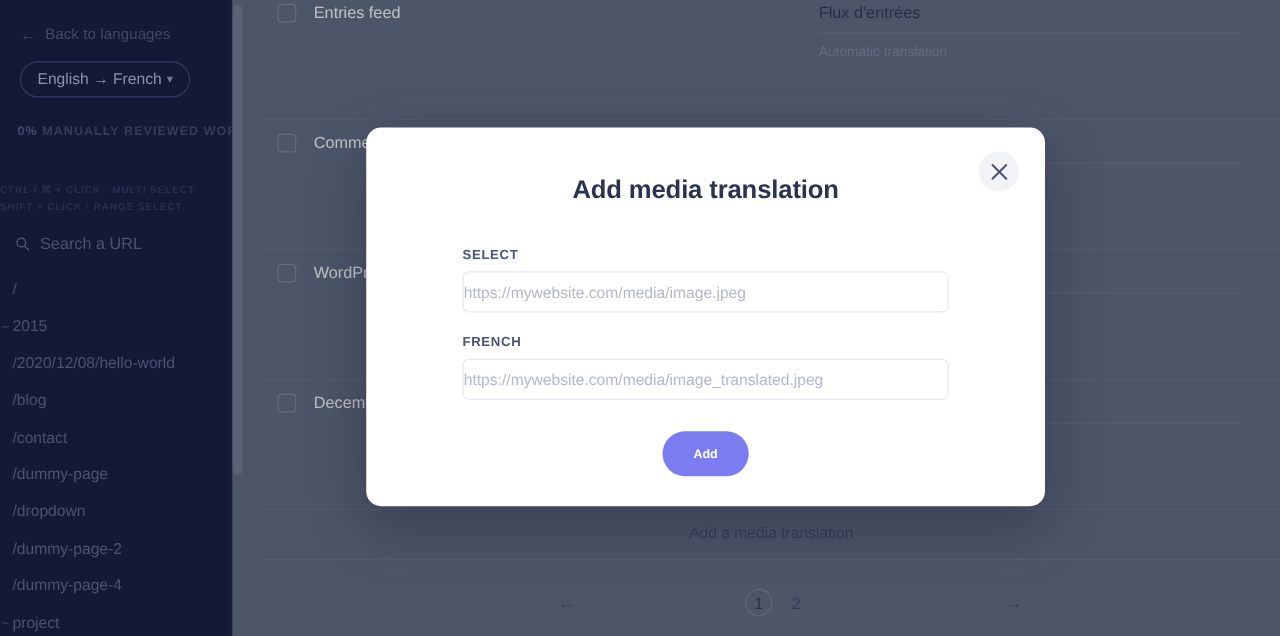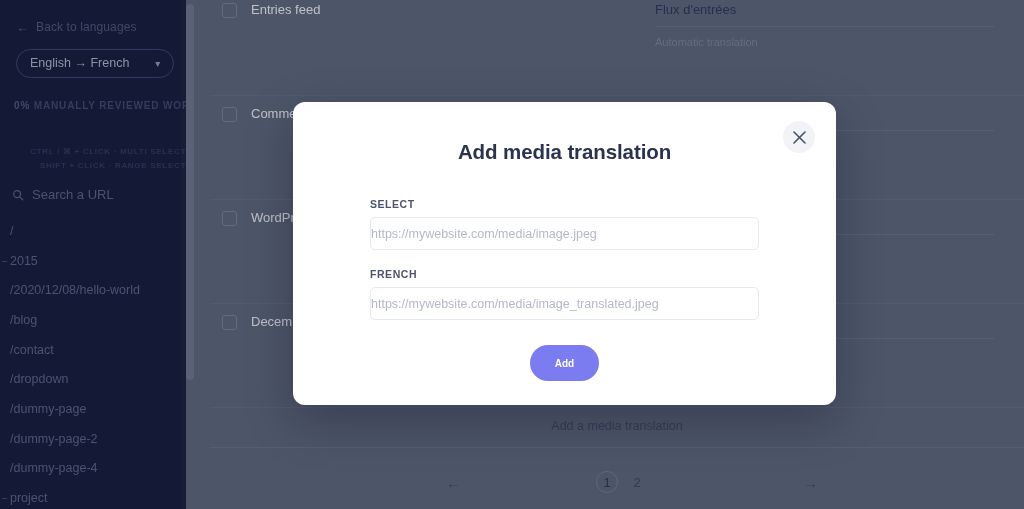--- a/index.html
+++ b/index.html
@@ -33,21 +33,21 @@
     font-size: 12px;
     padding: 20px 0 0 16px;
     letter-spacing: .1px;
   }
   .back-arrow { font-size: 13px; line-height: 1; color: #4b5372; }
 
   .lang-pill {
     margin: 15px 0 0 16px;
     display: inline-flex;
     align-items: center;
-    gap: 24px;
+    gap: 2px;
     border: 1px solid #39406a;
     border-radius: 20px;
     padding: 6px 13px 7px 13px;
     color: #a7adc4;
     font-size: 12.5px;
     white-space: nowrap;
   }
   .lang-pill .caret { font-size: 10px; color: #8b92ad; margin-left: 2px; }
 
   .reviewed {
@@ -55,27 +55,26 @@
     font-size: 10px;
     letter-spacing: .85px;
     font-weight: bold;
     color: #3c4465;
     white-space: nowrap;
   }
   .reviewed .pct { color: #4d5578; }
 
   .hints {
     margin: 34px 0 0 0;
-    text-align: right;
+    text-align: left;
     font-size: 8px;
     line-height: 1.75;
     letter-spacing: .7px;
     font-weight: bold;
     color: #2d3557;
-    padding-left: 16px;
   }
 
   .search-row {
     display: flex;
     align-items: center;
     gap: 8px;
     margin: 14px 0 0 12px;
     color: #575f7d;
     font-size: 13px;
   }
@@ -346,24 +345,24 @@
       <div class="url-item">
           <span>/2020/12/08/hello-world</span>
         </div>
       <div class="url-item">
           <span>/blog</span>
         </div>
       <div class="url-item">
           <span>/contact</span>
         </div>
       <div class="url-item">
+          <span>/dummy-page</span>
+        </div>
+      <div class="url-item">
           <span>/dropdown</span>
-        </div>
-      <div class="url-item">
-          <span>/dummy-page</span>
         </div>
       <div class="url-item">
           <span>/dummy-page-2</span>
         </div>
       <div class="url-item">
           <span>/dummy-page-4</span>
         </div>
       <div class="url-item expandable">
           <span>project</span>
         </div>

